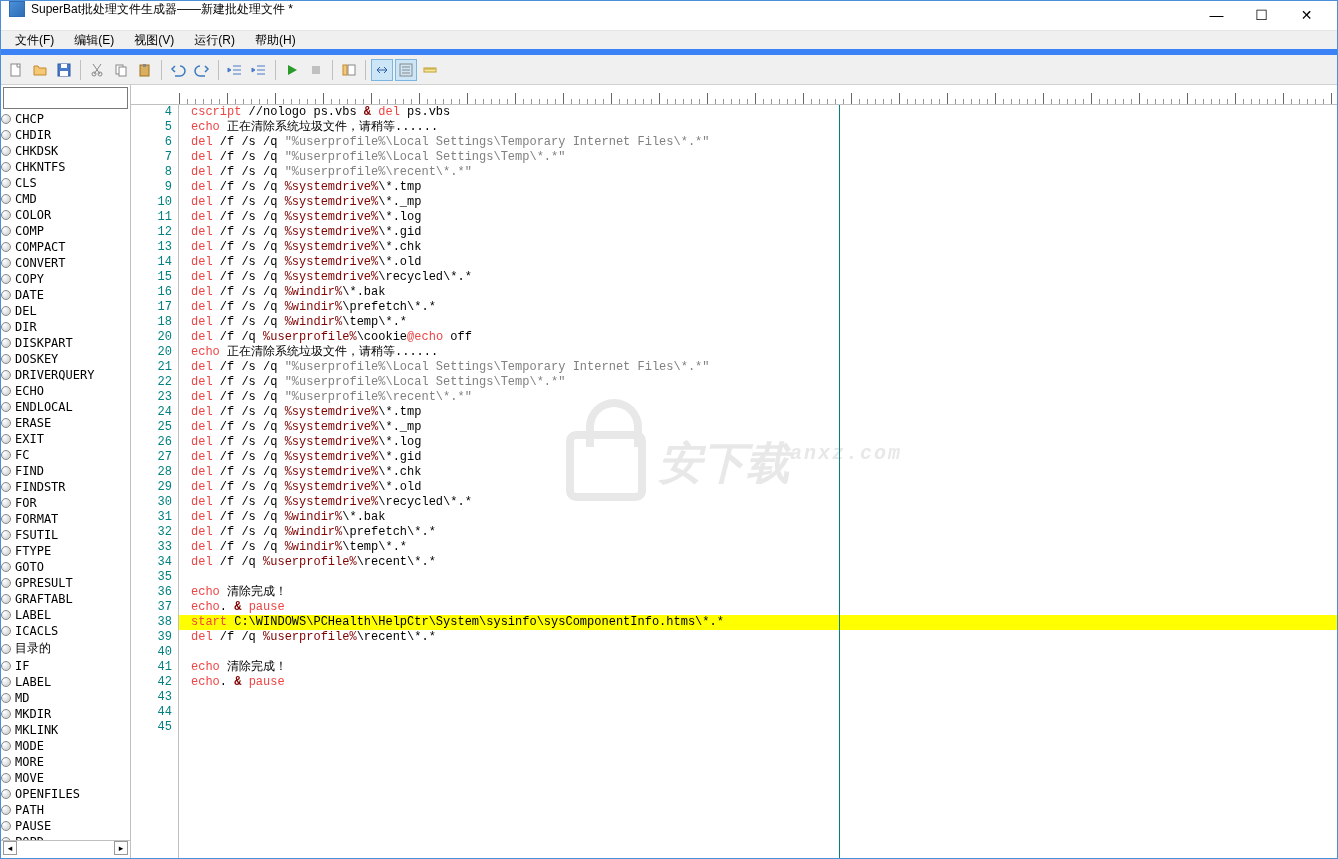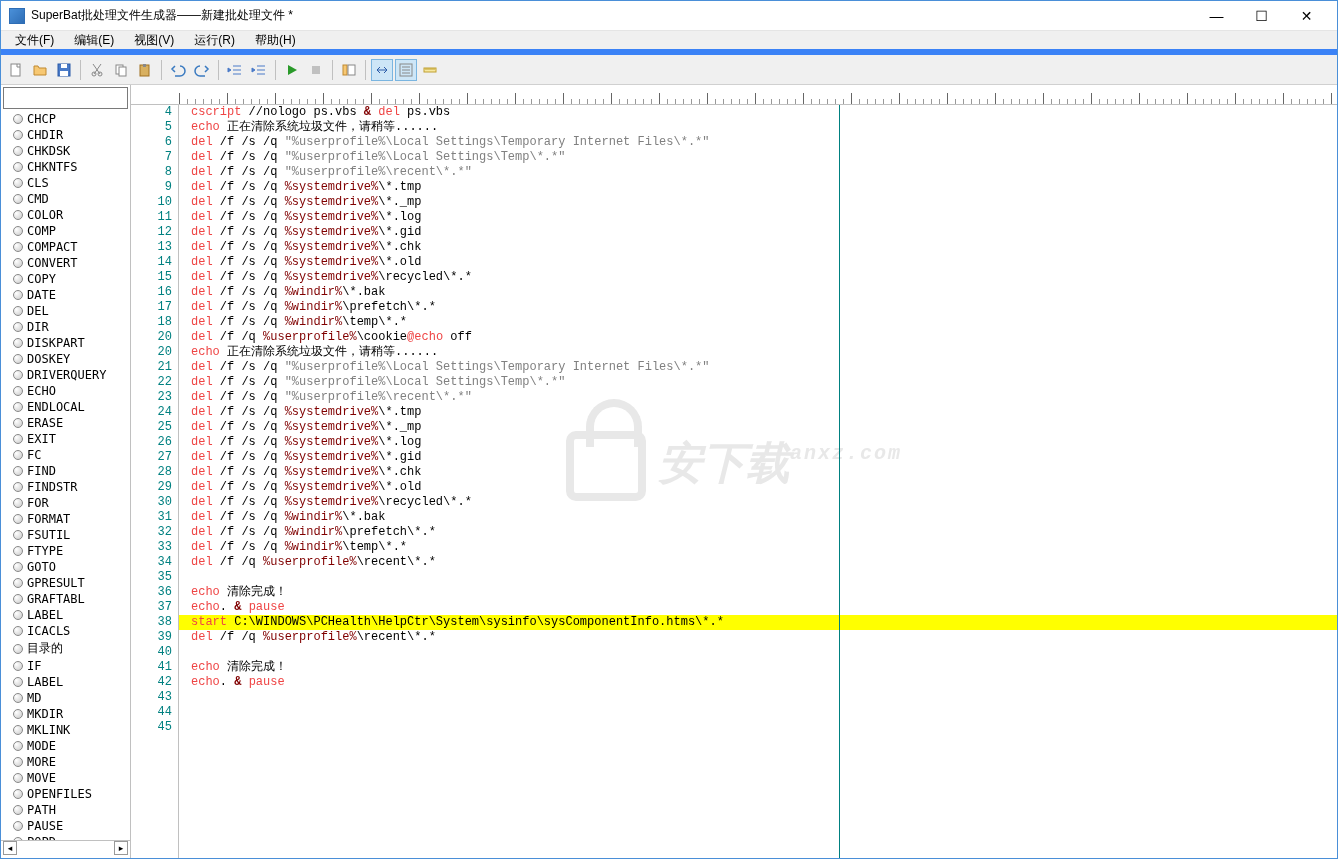--- a/index.html
+++ b/index.html
@@ -1,33 +1,33 @@
 <!DOCTYPE html>
 <html><head>
 <meta charset="utf-8">
 <style>
 * { margin: 0; padding: 0; box-sizing: border-box; }
 body { font-family: "Microsoft YaHei", "SimSun", sans-serif; font-size: 12px; background: #fff; overflow: hidden; }
 .window { width: 1338px; height: 859px; display: flex; flex-direction: column; border: 1px solid #4a8fd8; }
-.titlebar { height: 30px; background: #fff; display: flex; align-items: center; padding: 0 8px; border-bottom: 1px solid #e5e5e5; }
+.titlebar { height: 30px; background: #fff; display: flex; align-items: flex-start; padding: 0 8px; border-bottom: 1px solid #e5e5e5; }
 .titlebar-icon { width: 16px; height: 16px; background: linear-gradient(135deg,#4a90d9,#2e6db5); margin-right: 6px; border: 1px solid #2e6db5; }
 .titlebar-text { flex: 1; color: #000; font-size: 12px; }
 .win-controls { display: flex; gap: 0; }
 .win-btn { width: 45px; height: 28px; display: flex; align-items: center; justify-content: center; cursor: pointer; font-size: 14px; }
 .menubar { height: 24px; display: flex; align-items: center; padding: 0 4px; background: #f0f0f0; border-bottom: 6px solid #3b82f6; }
 .menu-item { padding: 2px 10px; cursor: pointer; font-size: 12px; }
 .toolbar { height: 30px; display: flex; align-items: center; padding: 2px 4px; background: #f0f0f0; border-bottom: 1px solid #d0d0d0; gap: 2px; }
 .tool-btn { width: 22px; height: 22px; display: flex; align-items: center; justify-content: center; cursor: pointer; border: 1px solid transparent; }
 .tool-sep { width: 1px; height: 20px; background: #c0c0c0; margin: 0 3px; }
 .tool-active { background: #cde6f7; border: 1px solid #7ab5e0; }
 .main { flex: 1; display: flex; overflow: hidden; }
 .sidebar { width: 130px; display: flex; flex-direction: column; border-right: 1px solid #c0c0c0; }
 .sidebar-dropdown { height: 22px; border: 1px solid #7a7a7a; margin: 2px; background: #fff; }
 .cmd-list { flex: 1; overflow-y: auto; overflow-x: hidden; background: #fff; font-family: "SimSun", monospace; font-size: 12px; }
-.cmd-item { padding: 1px 12px; cursor: pointer; white-space: nowrap; display: flex; align-items: center; }
+.cmd-item { padding: 1px 0; cursor: pointer; white-space: nowrap; display: flex; align-items: center; }
 .cmd-item::before { content: ""; display: inline-block; width: 8px; height: 8px; border: 1px solid #888; border-radius: 50%; margin-right: 4px; background: radial-gradient(circle at 30% 30%, #fff, #c8c8c8); }
 .sidebar-bottom { height: 18px; border-top: 1px solid #c0c0c0; display:flex; }
 .sb-scroll { flex:1; display:flex; justify-content:space-between; padding:0 2px; }
 .sb-arrow { width:14px; height:14px; border:1px solid #999; font-size:9px; display:flex; align-items:center; justify-content:center; }
 .editor { flex: 1; display: flex; flex-direction: column; overflow: hidden; position: relative; }
 .ruler { height: 20px; background: #fff; border-bottom: 1px solid #c0c0c0; position: relative; overflow: hidden; }
 .ruler-ticks { position: absolute; left: 48px; right: 0; top: 0; height: 100%; background-image: repeating-linear-gradient(to right, #999 0, #999 1px, transparent 1px, transparent 8px); background-position: 0 14px; background-size: 8px 6px; background-repeat: repeat-x; }
 .ruler-ticks::before { content:""; position:absolute; left:0; right:0; top:8px; height:12px; background-image: repeating-linear-gradient(to right, #666 0, #666 1px, transparent 1px, transparent 48px); }
 .code-area { flex: 1; display: flex; overflow: auto; font-family: "NSimSun","SimSun", "Courier New", monospace; font-size: 12px; background: #fff; position: relative; }
 .gutter { width: 48px; background: #fff; text-align: right; color: #008080; padding-right: 6px; user-select: none; border-right: 1px solid #c0c0c0; }

